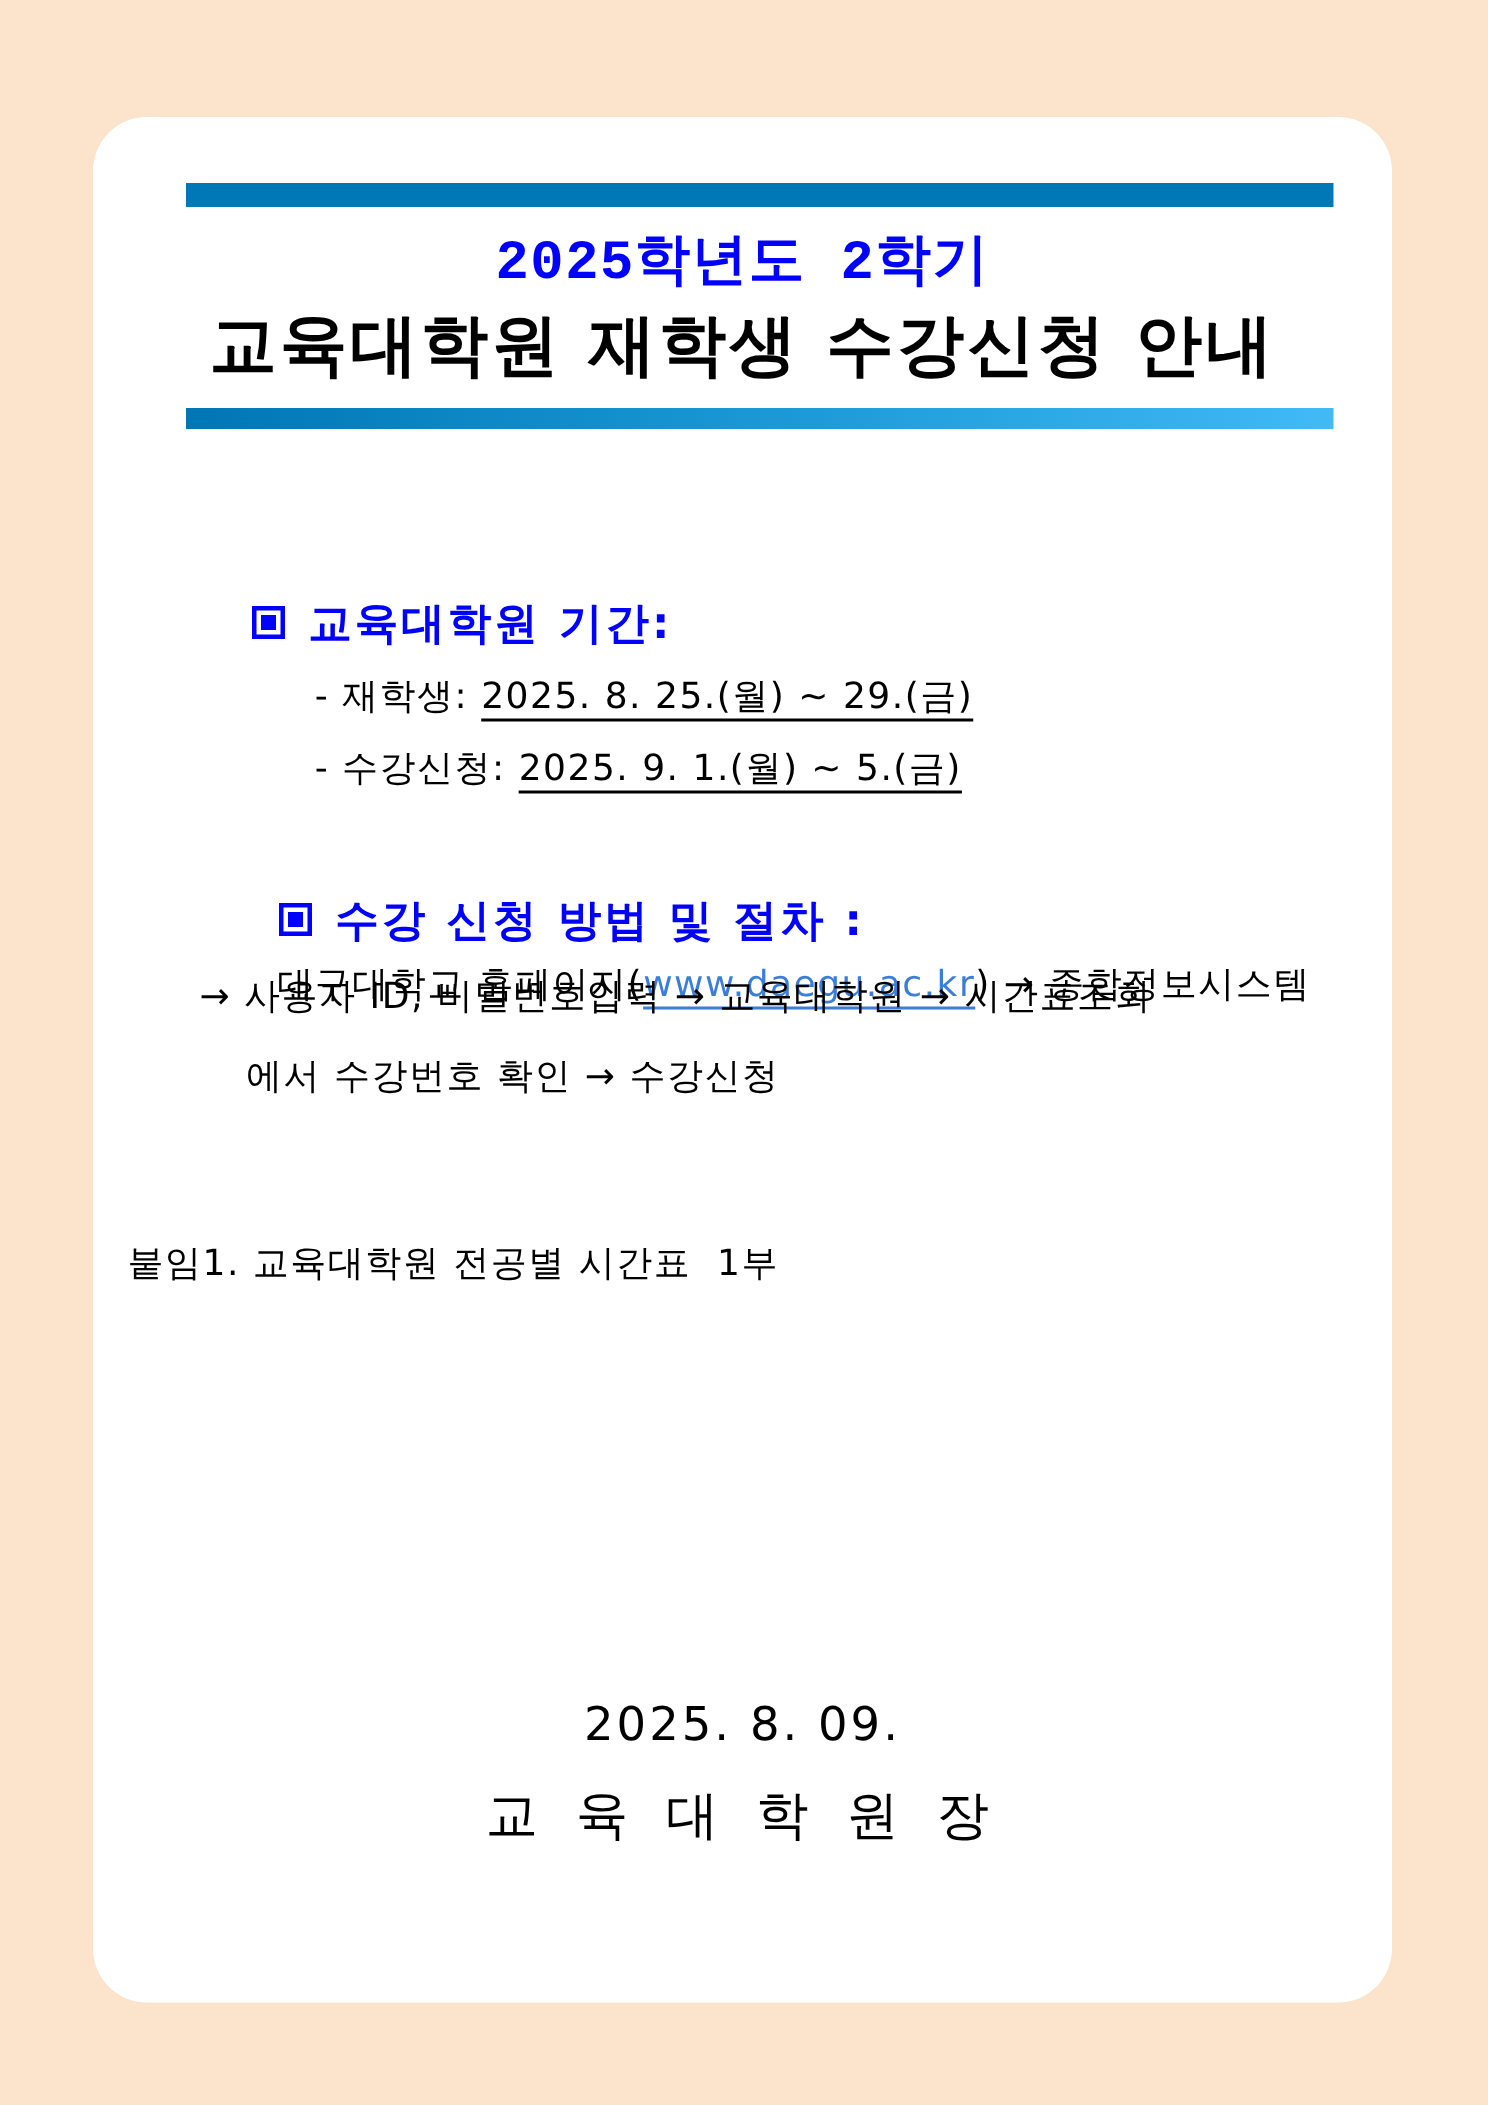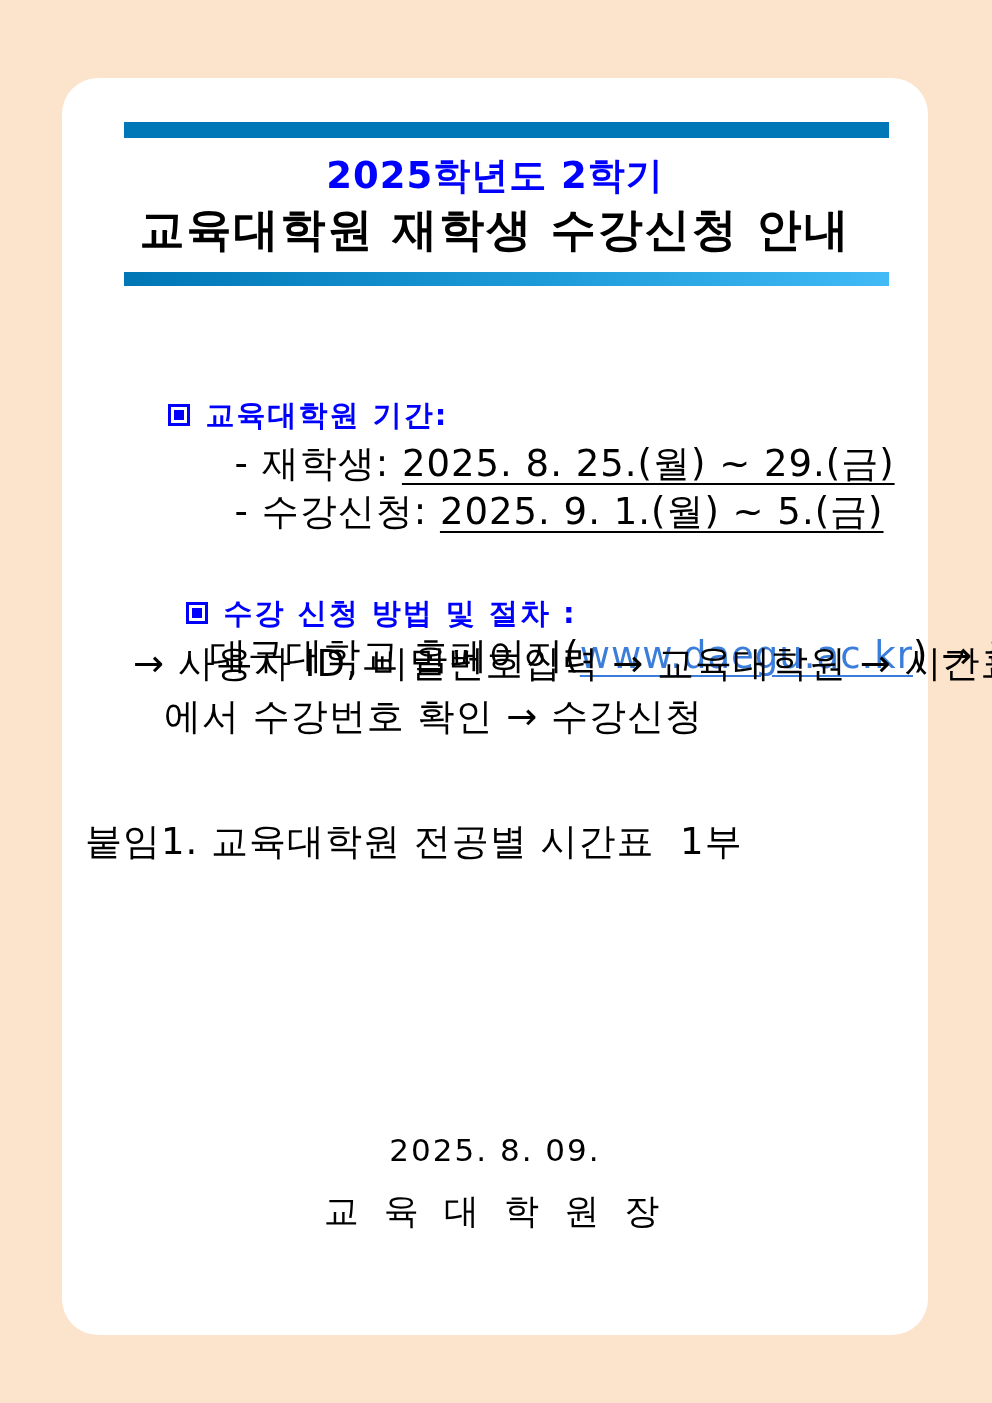--- a/index.html
+++ b/index.html
@@ -42,20 +42,21 @@
     position: absolute;
     top: 76px;
     left: 0;
     width: 100%;
     text-align: center;
     font-size: 37px;
     line-height: 44px;
     font-weight: bold;
     color: #0000FF;
     letter-spacing: 1px;
+    font-family: Liberation Mono, monospace;
   }
   .title2 {
     position: absolute;
     top: 124px;
     left: 0;
     width: 100%;
     text-align: center;
     font-size: 45px;
     line-height: 56px;
     font-weight: bold;
@@ -86,21 +87,21 @@
   .bullet-inner {
     position: absolute;
     left: 3px;
     top: 3px;
     width: 10px;
     height: 10px;
     background: #0000FF;
   }
   .body-line {
     position: absolute;
-    font-size: 37px;
+    font-size: 24px;
     line-height: 36px;
     color: #000000;
     letter-spacing: 1px;
     white-space: pre;
   }
   .item1 { top: 332px; left: 96px; }
   .item2 { top: 380px; left: 96px; }
   .u {
     text-decoration: underline;
     text-decoration-thickness: 2px;

